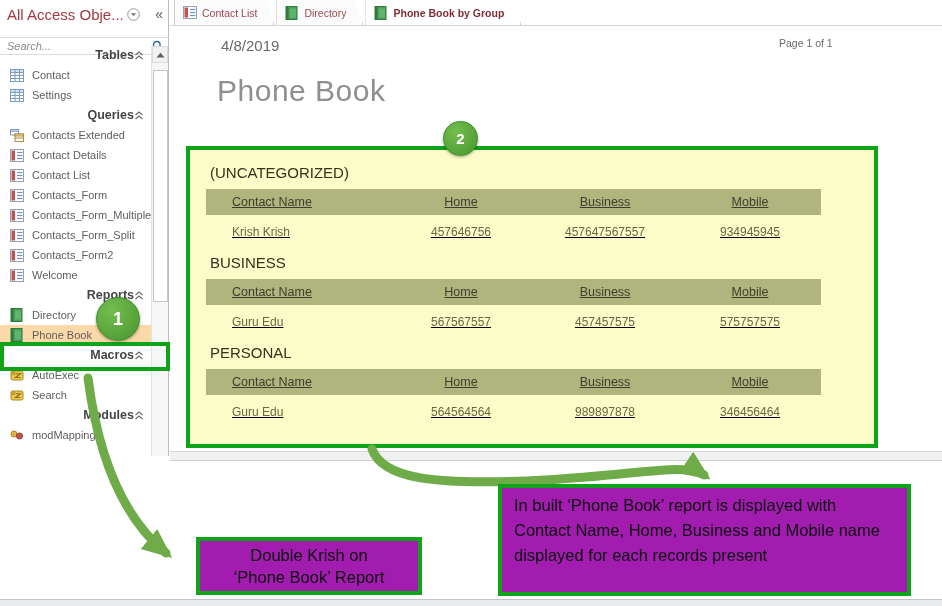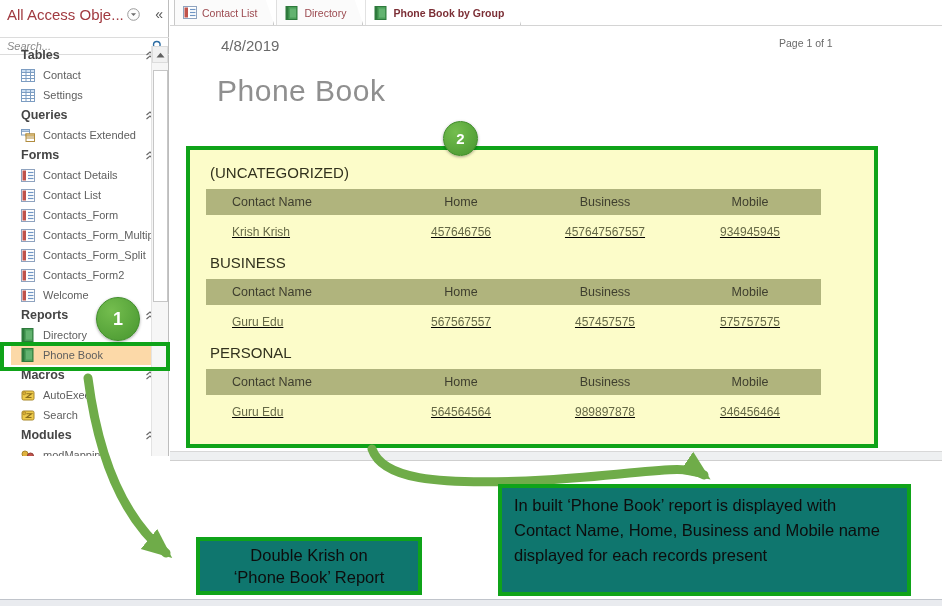--- a/index.html
+++ b/index.html
@@ -11,21 +11,21 @@
            border-right:1px solid #bdbdbd;box-sizing:border-box;}
   .sb-header{height:28px;display:flex;align-items:center;padding-left:7px;}
   .sb-title{font-size:15px;color:#A13A40;white-space:nowrap;}
   .sb-dd{margin-left:3px;display:flex;align-items:center;}
   .sb-shutter{margin-left:auto;padding-right:5px;font-size:14px;color:#555;}
   .sb-search{position:absolute;left:0;top:28px;width:169px;height:18px;box-sizing:border-box;
              border-top:1px solid #dcdcdc;border-bottom:1px solid #dcdcdc;
              display:flex;align-items:center;margin-top:9px;}
   .sb-search-text{flex:1;font-style:italic;font-size:11px;color:#8a8a8a;padding-left:7px;}
   .sb-search-icon{width:22px;display:flex;justify-content:center;}
-  .sb-list{position:absolute;left:11px;top:45px;width:152px;height:411px;overflow:hidden;}
+  .sb-list{position:absolute;left:0;top:45px;width:152px;height:411px;overflow:hidden;text-align:right;}
   .sb-sec{height:20px;display:flex;align-items:center;padding:0 8px 0 10px;}
   .sb-sec-label{font-size:12.5px;font-weight:700;color:#454545;flex:1;}
   .sb-chevrons{display:flex;align-items:center;}
   .sb-item{height:20px;display:flex;align-items:center;padding-left:10px;gap:8px;}
   .sb-item.hl{background:#fcd9a8;}
   .sb-ico{width:14px;height:14px;display:flex;align-items:center;}
   .sb-item-label{font-size:11px;color:#5e5e5e;white-space:nowrap;overflow:hidden;}
   .sb-scrollbar{position:absolute;top:46px;right:0;width:17px;height:410px;background:#f6f6f6;
                 border-left:1px solid #e3e3e3;box-sizing:border-box;}
   .sb-scroll-up{height:17px;background:#f1f1f1;border:1px solid #dcdcdc;box-sizing:border-box;
@@ -48,39 +48,39 @@
   .rpt-page{position:absolute;left:608px;top:11px;font-size:10.5px;color:#6a6a6a;}
   .rpt-title{position:absolute;left:46px;top:48px;font-size:30px;color:#8f8f8f;letter-spacing:.5px;}
   .hscroll{position:absolute;left:170px;top:451px;width:772px;height:8px;background:#eef0f1;
            border-top:1px solid #d8d8d8;border-bottom:1px solid #cfcfcf;box-sizing:content-box;z-index:1;}
 
   
   .rpt-box{position:absolute;left:186px;top:146px;width:692px;height:302px;box-sizing:border-box;
            border:4px solid #0FA319;background:#FCFCC9;padding:8px 0 0 16px;z-index:3;}
   .grp-name{font-size:15px;color:#32321e;height:22px;line-height:22px;margin:4px 0 5px 4px;}
   .grp-head{width:615px;height:26px;background:#B0B47D;display:flex;align-items:center;}
-  .grp-head span{font-size:12.5px;color:#3e3e2e;}
+  .grp-head span{font-size:12.5px;color:#3e3e2e;text-decoration:underline;}
   .grp-row{width:615px;height:33px;display:flex;align-items:center;text-decoration:underline;}
   .grp-row span{font-size:12px;color:#666947;}
   .c0{width:185px;padding-left:26px;box-sizing:border-box;text-align:left;}
   .c1{width:140px;text-align:center;}
   .c2{width:148px;text-align:center;}
   .c3{width:142px;text-align:center;}
 
   
   .arrows{position:absolute;left:0;top:0;z-index:7;pointer-events:none;}
   .hl-rect{position:absolute;left:0;top:342px;width:170px;height:29px;box-sizing:border-box;
            border:4px solid #0FA319;z-index:8;}
   .badge{position:absolute;border-radius:50%;color:#fff;font-weight:700;display:flex;
          align-items:center;justify-content:center;z-index:9;
          background:radial-gradient(circle at 35% 30%,#74bd4e,#47962f);
          border:1px solid #3f8c2a;box-shadow:0 1px 3px rgba(0,0,0,.35);}
   #badge1{left:96px;top:297px;width:42px;height:42px;font-size:18px;}
   #badge2{left:443px;top:121px;width:33px;height:33px;font-size:15px;}
-  .callout{box-sizing:border-box;border:4px solid #0FA319;background:#0f766e;color:#0d0d0d;z-index:8;position:absolute;}
+  .callout{box-sizing:border-box;border:4px solid #0FA319;background:#a21caf;color:#0d0d0d;z-index:8;position:absolute;}
   #callout-left{left:196px;top:537px;width:226px;height:58px;display:flex;flex-direction:column;
                 align-items:center;justify-content:center;font-size:16.5px;line-height:1.35;}
   #callout-right{left:498px;top:484px;width:413px;height:112px;padding:5px 12px;
                  font-size:16.5px;line-height:1.5;}
   .bottom-bar{position:absolute;left:0;top:599px;width:942px;height:7px;background:#e9ebef;
               border-top:1px solid #c0c4cb;box-sizing:border-box;z-index:2;}
 </style>
 </head>
 <body>
 
@@ -154,28 +154,20 @@
             <svg width="14" height="13" viewBox="0 0 14 13">
               <rect x="0.5" y="0.5" width="8" height="5.5" fill="#fff" stroke="#7d9dc2"></rect>
               <rect x="0.5" y="0.5" width="8" height="1.8" fill="#cfe0f2" stroke="#7d9dc2"></rect>
               <rect x="5" y="5" width="8.5" height="7.5" fill="#fff" stroke="#b08c3f"></rect>
               <rect x="5" y="5" width="8.5" height="2" fill="#f3d9a0" stroke="#b08c3f"></rect>
               <line x1="5" y1="9" x2="13.5" y2="9" stroke="#b08c3f"></line>
             </svg>
           </span>
           <span class="sb-item-label">Contacts Extended</span>
         </div>
-        <div class="sb-sec">
-          <span class="sb-sec-label">Forms</span>
-          <span class="sb-chevrons">
-            <svg width="10" height="9" viewBox="0 0 10 9">
-              <path d="M1.5 4 L5 1 L8.5 4 M1.5 8 L5 5 L8.5 8" fill="none" stroke="#6b6b6b" stroke-width="1.2"></path>
-            </svg>
-          </span>
-        </div>
         <div class="sb-item">
           <span class="sb-ico">
             <svg width="14" height="13" viewBox="0 0 14 13">
               <rect x="0.5" y="0.5" width="13" height="12" fill="#fff" stroke="#8fa3bf"></rect>
               <rect x="1.5" y="1.5" width="3.5" height="10" fill="#c0534b"></rect>
               <line x1="7" y1="3.5" x2="12.5" y2="3.5" stroke="#6f95c4" stroke-width="1.2"></line>
               <line x1="7" y1="6.5" x2="12.5" y2="6.5" stroke="#6f95c4" stroke-width="1.2"></line>
               <line x1="7" y1="9.5" x2="12.5" y2="9.5" stroke="#6f95c4" stroke-width="1.2"></line>
             </svg>
           </span>

